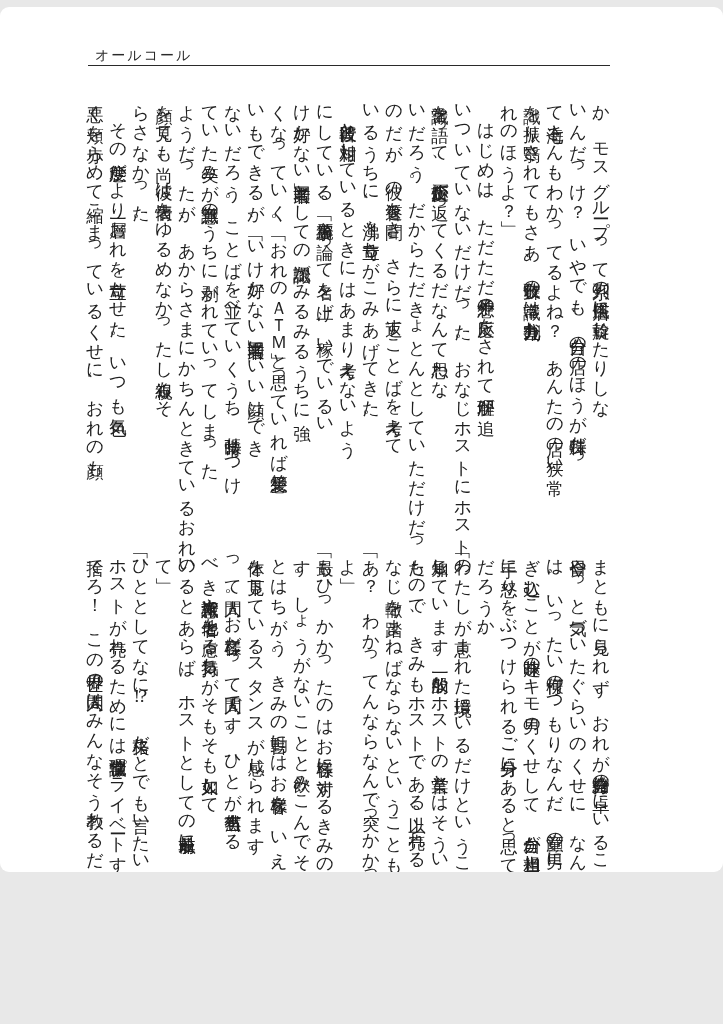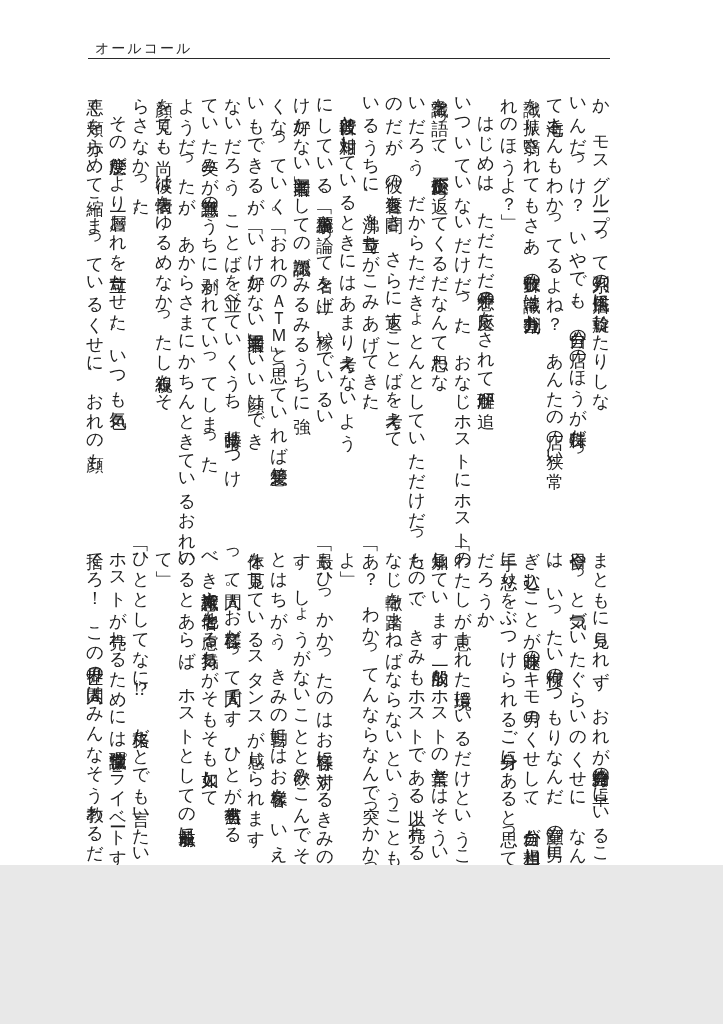--- a/index.html
+++ b/index.html
@@ -4,25 +4,26 @@
 <style>
   html, body {
     margin: 0;
     padding: 0;
     background: #e8e8e8;
   }
   .page {
     position: relative;
     width: 723px;
     height: 865px;
-    margin: 0 auto;
+    margin: 7px auto;
     background: #ffffff;
     overflow: hidden;
     font-family: "DejaVu Serif", "Liberation Serif", serif;
     color: #1f1f1f;
+    border-radius: 9px;
   }
   
   .running-header {
     position: absolute;
     left: 95px;
     top: 40px;
     font-family: "DejaVu Sans", "Liberation Sans", sans-serif;
     font-size: 14px;
     letter-spacing: 2px;
     color: #2a2a2a;

